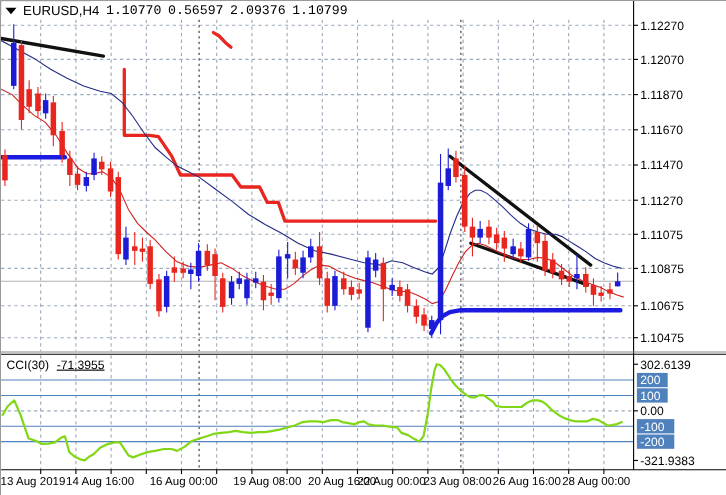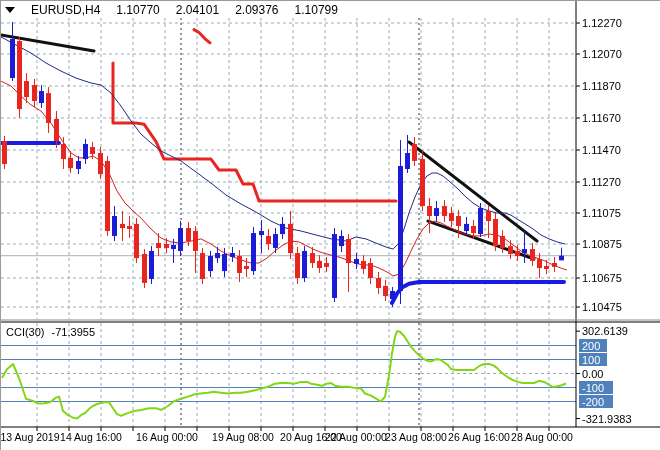--- a/index.html
+++ b/index.html
@@ -1,23 +1,23 @@
 <!DOCTYPE html>
 <html><head>
 <meta charset="utf-8">
 <style>
   html,body{margin:0;padding:0;background:#ffffff;width:660px;height:450px;overflow:hidden;
             font-family:"Liberation Sans",sans-serif;}
   #stage{position:relative;width:660px;height:450px;border:1px solid #9a9a9a;box-sizing:border-box;background:#fff;}
   svg{position:absolute;left:0;top:0;}
   .ov{position:absolute;font-size:12px;color:#000;white-space:nowrap;}
-  #titlebar{left:4px;top:2px;display:flex;align-items:center;gap:14px;}
+  #titlebar{left:4px;top:2px;display:flex;align-items:center;gap:4px;}
   #dd-arrow{width:0;height:0;border-left:5px solid transparent;border-right:5px solid transparent;
             border-top:6px solid #000;display:inline-block;margin-right:2px;cursor:pointer;}
-  .tnum{margin-left:2px;}
+  .tnum{margin-left:2px;font-family:Liberation Mono, monospace;}
   #ccilabel{left:5px;top:325px;font-size:11px;}
   #pricebox{left:576px;top:248px;width:82px;height:13px;background:#000;color:#fff;
             font-size:11px;line-height:13px;padding-left:4px;box-sizing:border-box;}
   text{font-family:"Liberation Sans",sans-serif;}
 </style>
 </head>
 <body>
 
 <div id="stage">
   <svg id="cv" width="660" height="450">
@@ -303,26 +303,26 @@
       <text x="355" y="440" font-size="10.5" fill="#000000" text-anchor="middle">22 Aug 00:00</text>
       <text x="415" y="440" font-size="10.5" fill="#000000" text-anchor="middle">23 Aug 08:00</text>
       <text x="478" y="440" font-size="10.5" fill="#000000" text-anchor="middle">26 Aug 16:00</text>
       <text x="541" y="440" font-size="10.5" fill="#000000" text-anchor="middle">28 Aug 00:00</text>
     </svg>
 
   <div id="titlebar" class="ov">
     <span id="dd-arrow"></span>
     <span>EURUSD,H4</span>
     <span class="tnum">1.10770</span>
-    <span class="tnum">2.04101</span>
+    <span class="tnum">0.56597</span>
     <span class="tnum">2.09376</span>
     <span class="tnum">1.10799</span>
   </div>
 
   <div id="ccilabel" class="ov">
     <span>CCI(30)</span>
-    <span style="margin-left:4px;">-71.3955</span>
+    <span style="margin-left:4px;text-decoration:underline;">-71.3955</span>
   </div>
 
   <div id="pricebox">
     <span>1.10799</span>
   </div>
 </div>
 
 </body></html>

